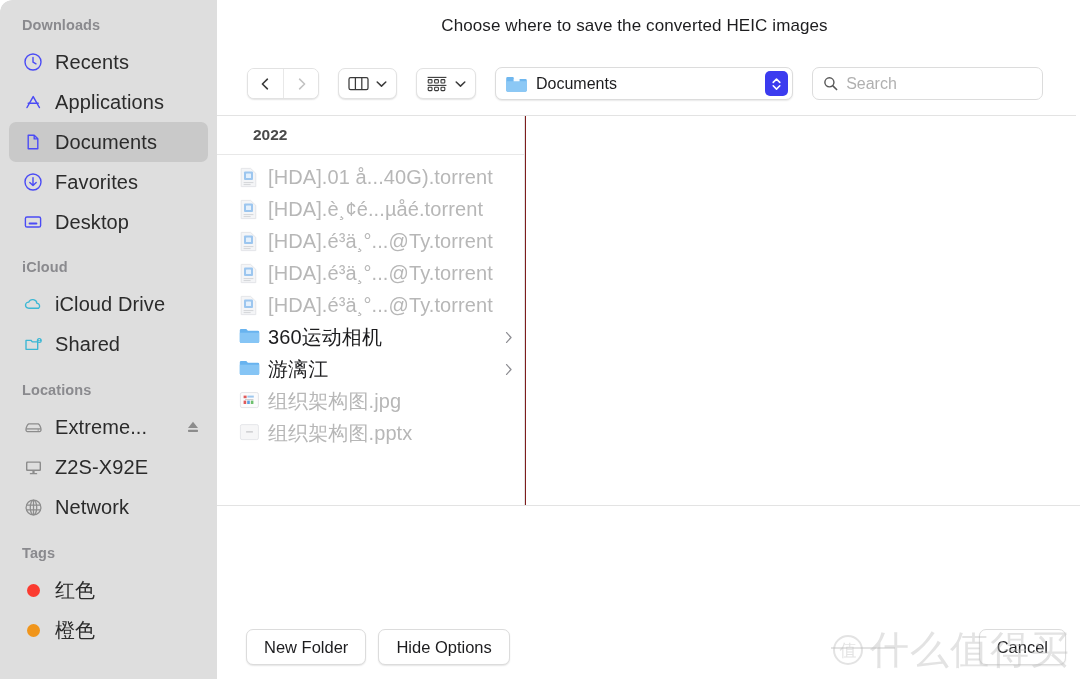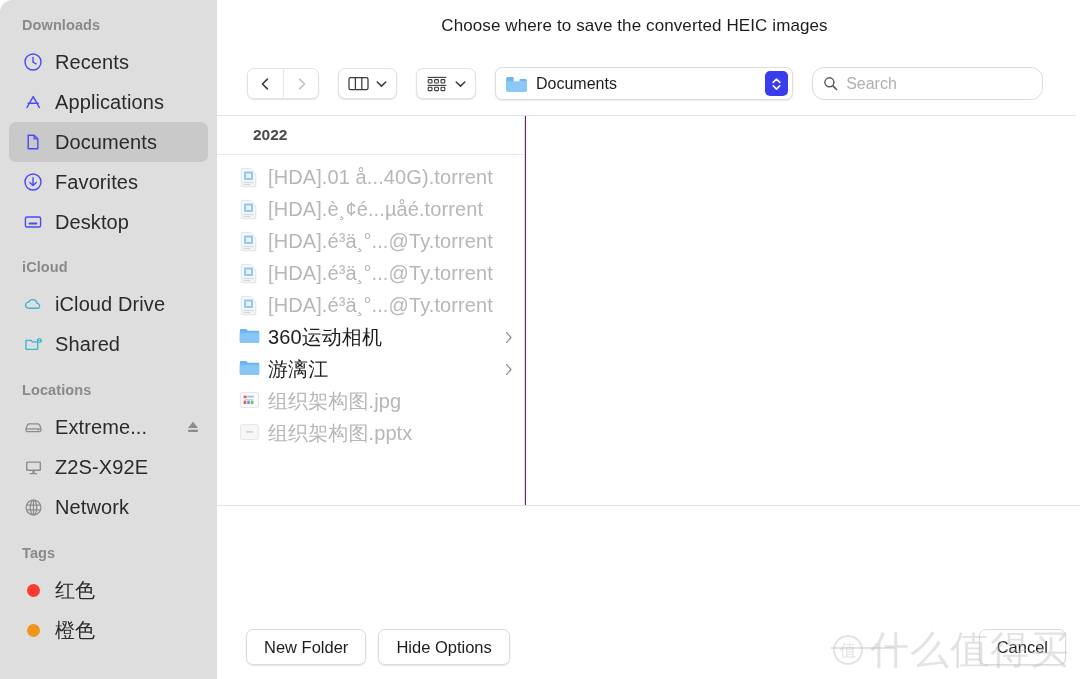--- a/index.html
+++ b/index.html
@@ -85,32 +85,32 @@
     box-shadow:0 1px 1.5px rgba(0,0,0,.09); max-width:298px;
   }
   #path-label { font-size:16px; color:#1d1d1f; flex:1; white-space:nowrap; }
   #path-stepper {
     width:23px; height:25px; border-radius:5px; background:#3b3bef;
     display:flex; align-items:center; justify-content:center; flex:none;
   }
   #search-field {
     display:flex; align-items:center; height:33px; width:231px;
     margin-left:19px; background:#ffffff; border:1px solid #dcdcdc;
-    border-radius:12px; padding:0 10px; gap:8px; flex:none;
+    border-radius:7px; padding:0 10px; gap:8px; flex:none;
   }
   #search-input {
     border:none; outline:none; background:transparent; font-size:16px;
     color:#1d1d1f; width:100%; font-family:inherit;
   }
   #search-input::placeholder { color:#b0b0b0; }
 
   
   #browser {
     position:absolute; left:0; top:115px; right:4px; height:390px;
-    border-top:1px solid #e3e3e3; overflow:hidden; background:#701a75;
+    border-top:1px solid #e3e3e3; overflow:hidden; background:#7f1d1d;
   }
   #col-one {
     position:absolute; left:0; top:0; width:308px; height:390px;
     border-right:1px solid #e3e3e3; background:#fff;
   }
   #col-header {
     height:39px; display:flex; align-items:center; padding-left:36px;
     border-bottom:1px solid #e8e8e8;
   }
   #col-header-label { font-size:15.5px; font-weight:700; color:#4a4a4a; }

